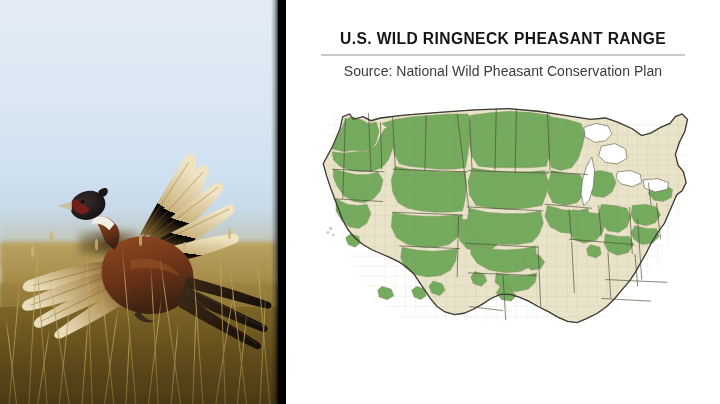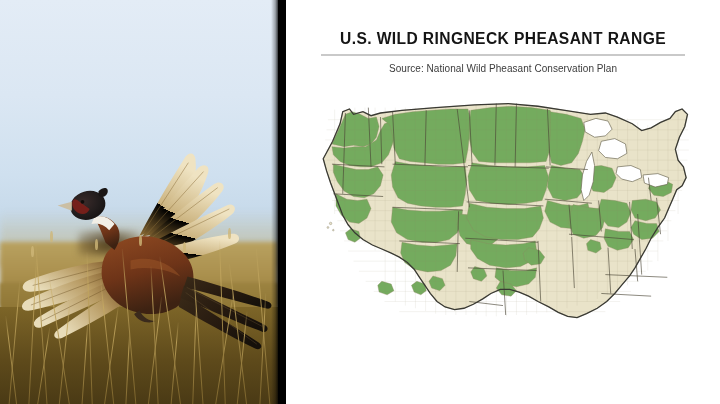--- a/index.html
+++ b/index.html
@@ -69,21 +69,21 @@
   .title-block{width:100%;text-align:center;padding-top:30px;box-sizing:border-box;}
   .map-title{
     font-size:15.6px;font-weight:bold;letter-spacing:.4px;color:#151515;
     font-family:"Liberation Sans", sans-serif;line-height:1.1;
     white-space:nowrap;
   }
   .title-rule{
     width:364px;height:2px;background:#c9c9c9;margin:7px auto 0 auto;
   }
   .map-source{
-    margin-top:7px;font-size:10px;color:#3b3b3b;letter-spacing:.05px;
+    margin-top:7px;font-size:14px;color:#3b3b3b;letter-spacing:.05px;
     font-family:"Liberation Sans", sans-serif;white-space:nowrap;
   }
   .map-wrap{
     position:relative;width:404px;height:272px;margin-top:4px;
   }
   .map-wrap svg{display:block;width:100%;height:100%;}
   .county{stroke:#8d8462;stroke-width:.34;vector-effect:non-scaling-stroke;}
   .c-range{fill:#74ab5e;}
   .c-none{fill:#e9e3c9;}
   .state-line{fill:none;stroke:#4a4536;stroke-width:.95;vector-effect:non-scaling-stroke;}

